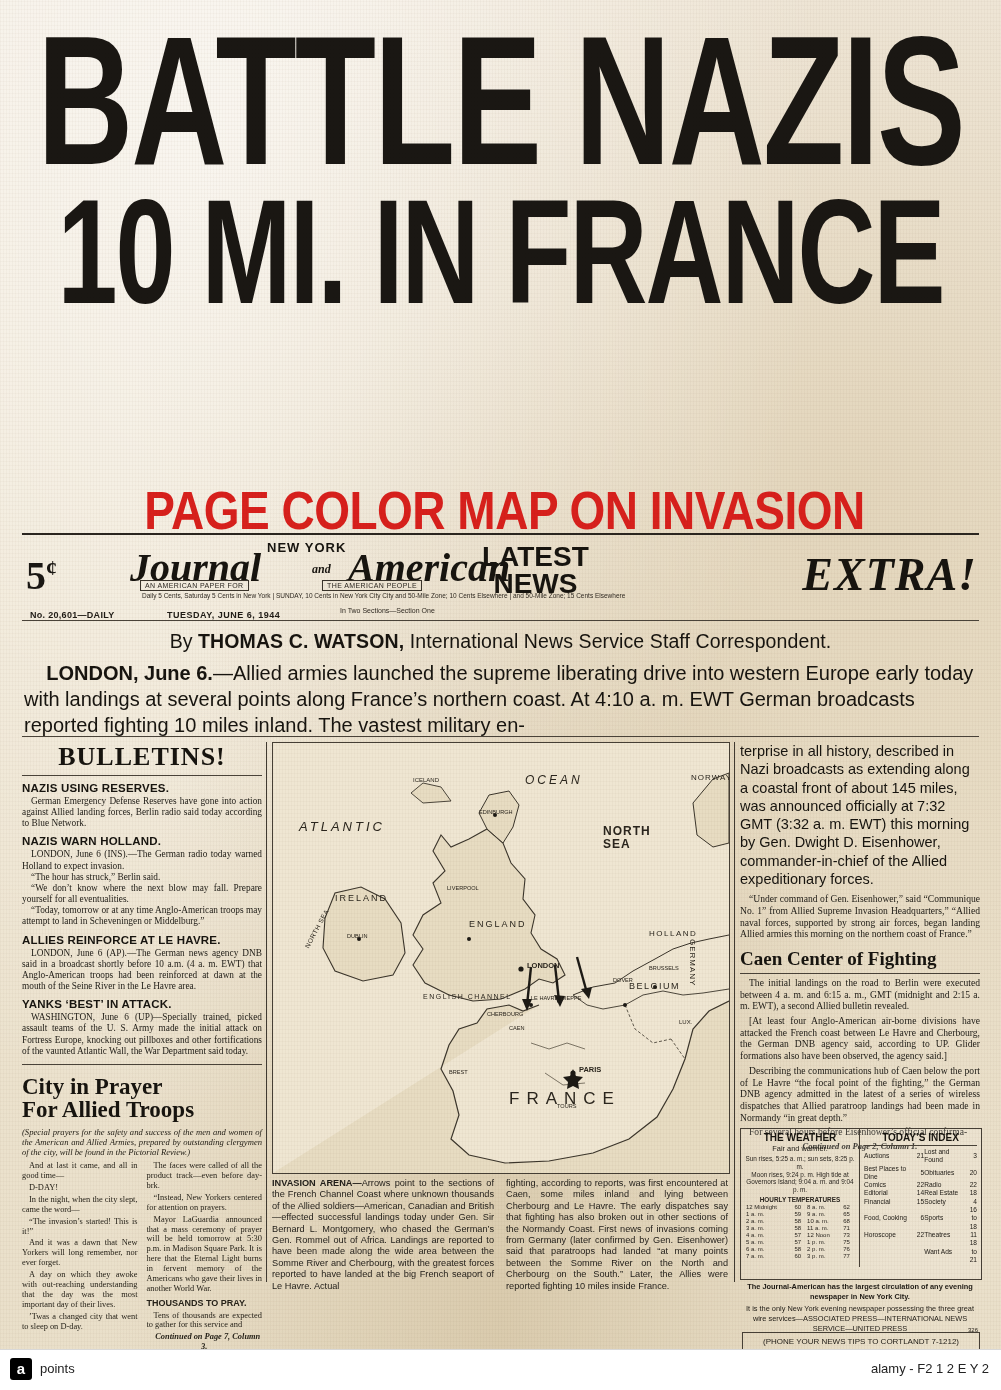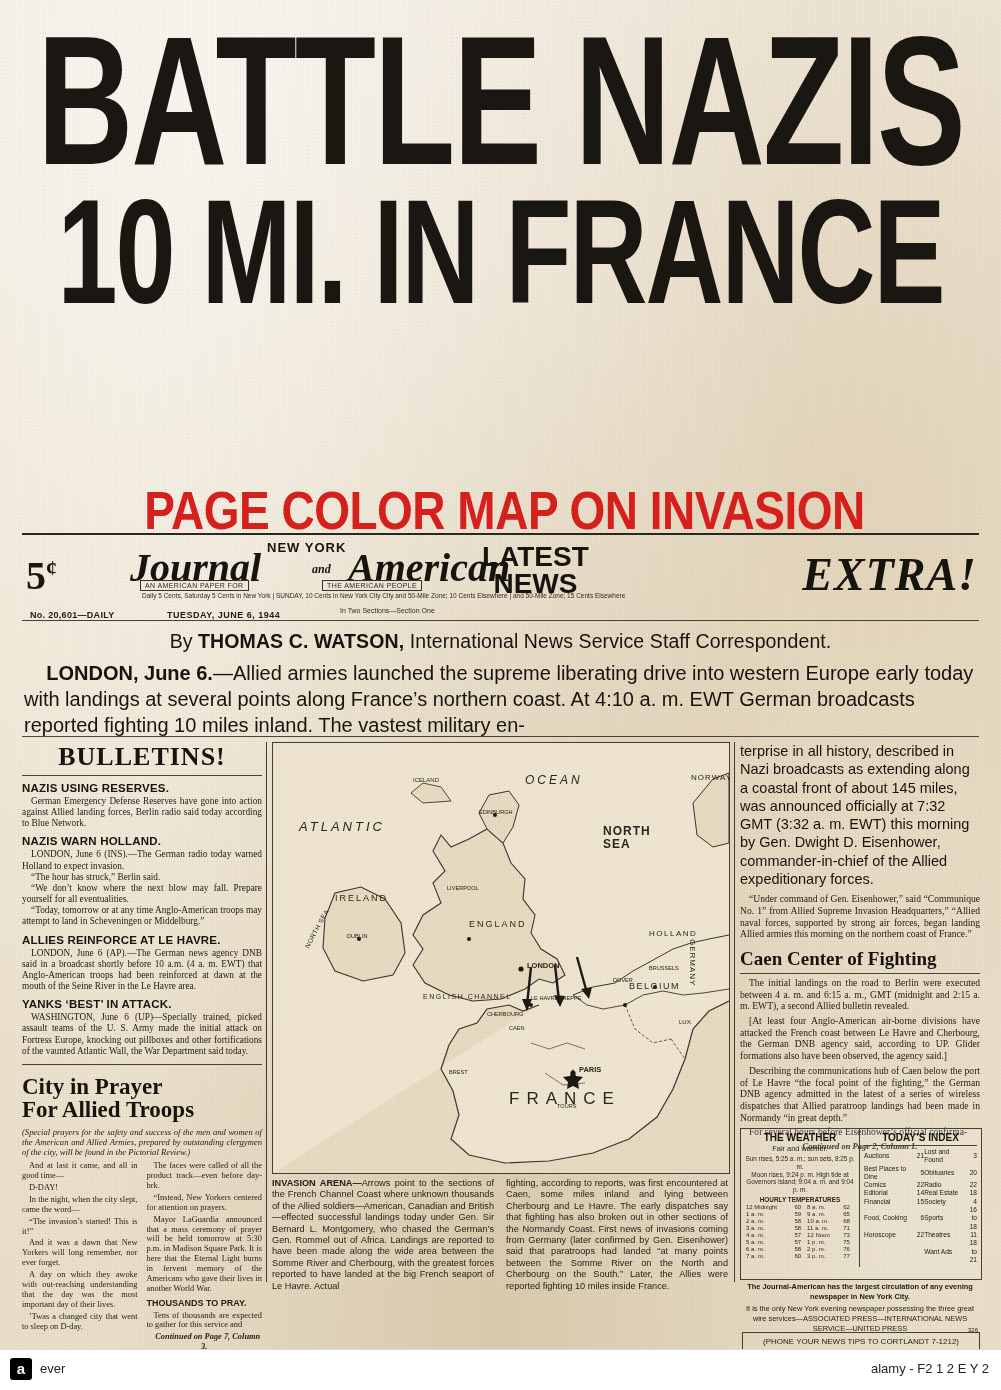--- a/index.html
+++ b/index.html
@@ -643,17 +643,17 @@
         <span style="position:absolute;right:0;bottom:-2px;font-size:6px;">326</span>
       </div>
     </div>
 
     <div class="phone">(PHONE YOUR NEWS TIPS TO CORTLANDT 7-1212)</div>
 
     <div class="grain"></div>
 
     <div class="amybar">
       <div class="amy-logo">a</div>
-      <div class="amy-text">ever</div>
+      <div class="amy-text">points</div>
       <div class="amy-right">alamy - F2 1 2 E Y 2</div>
     </div>
   </div>
 </div>
 
 </body></html>

